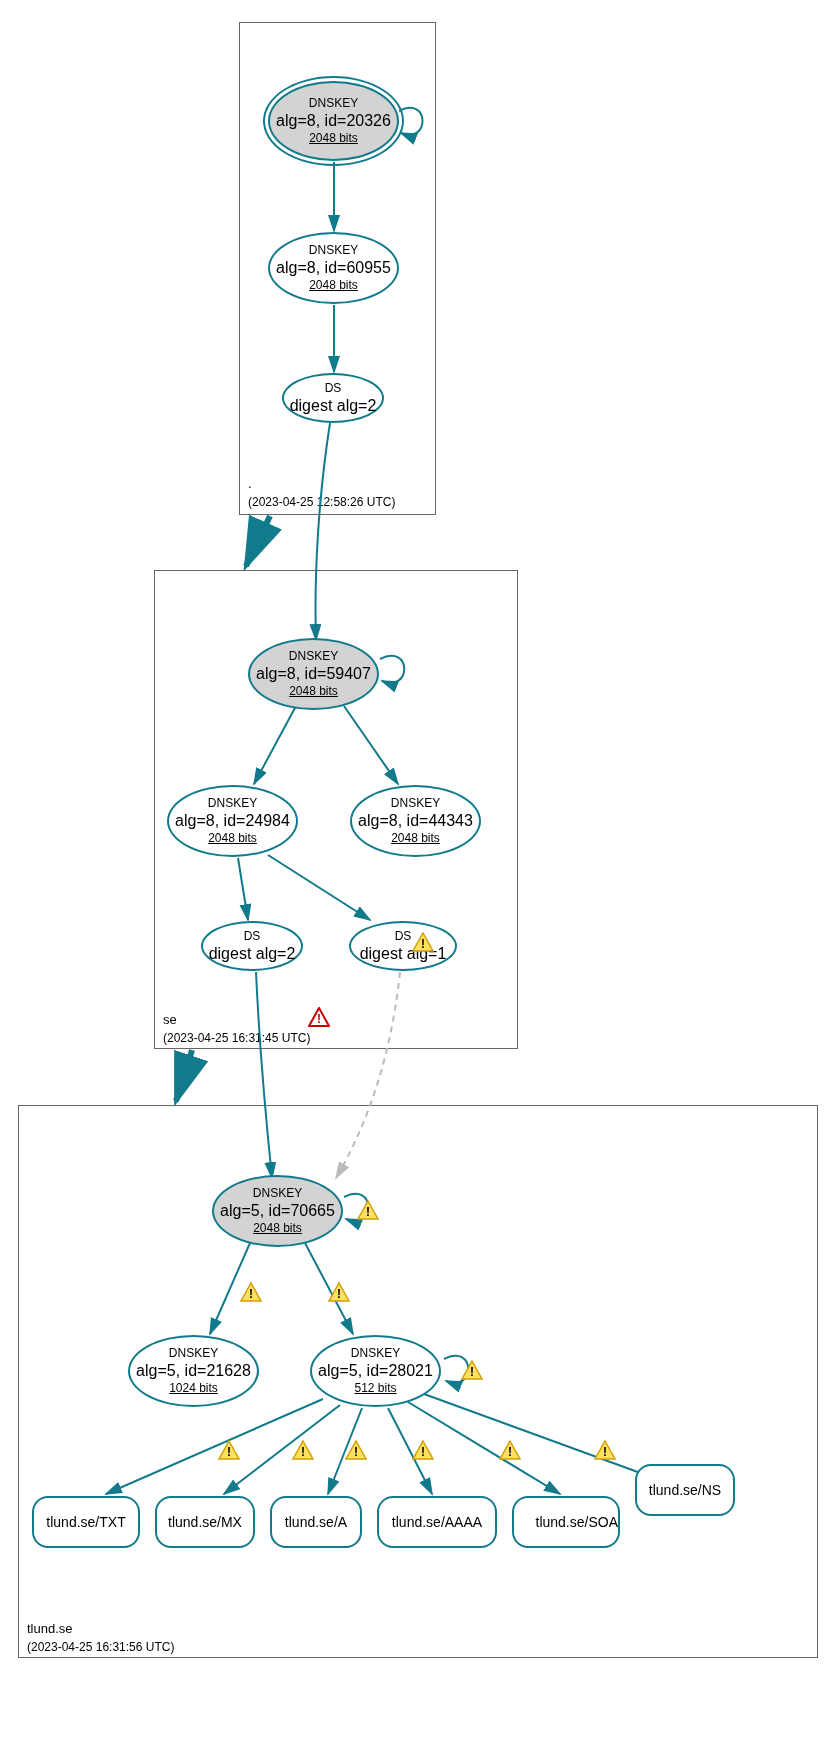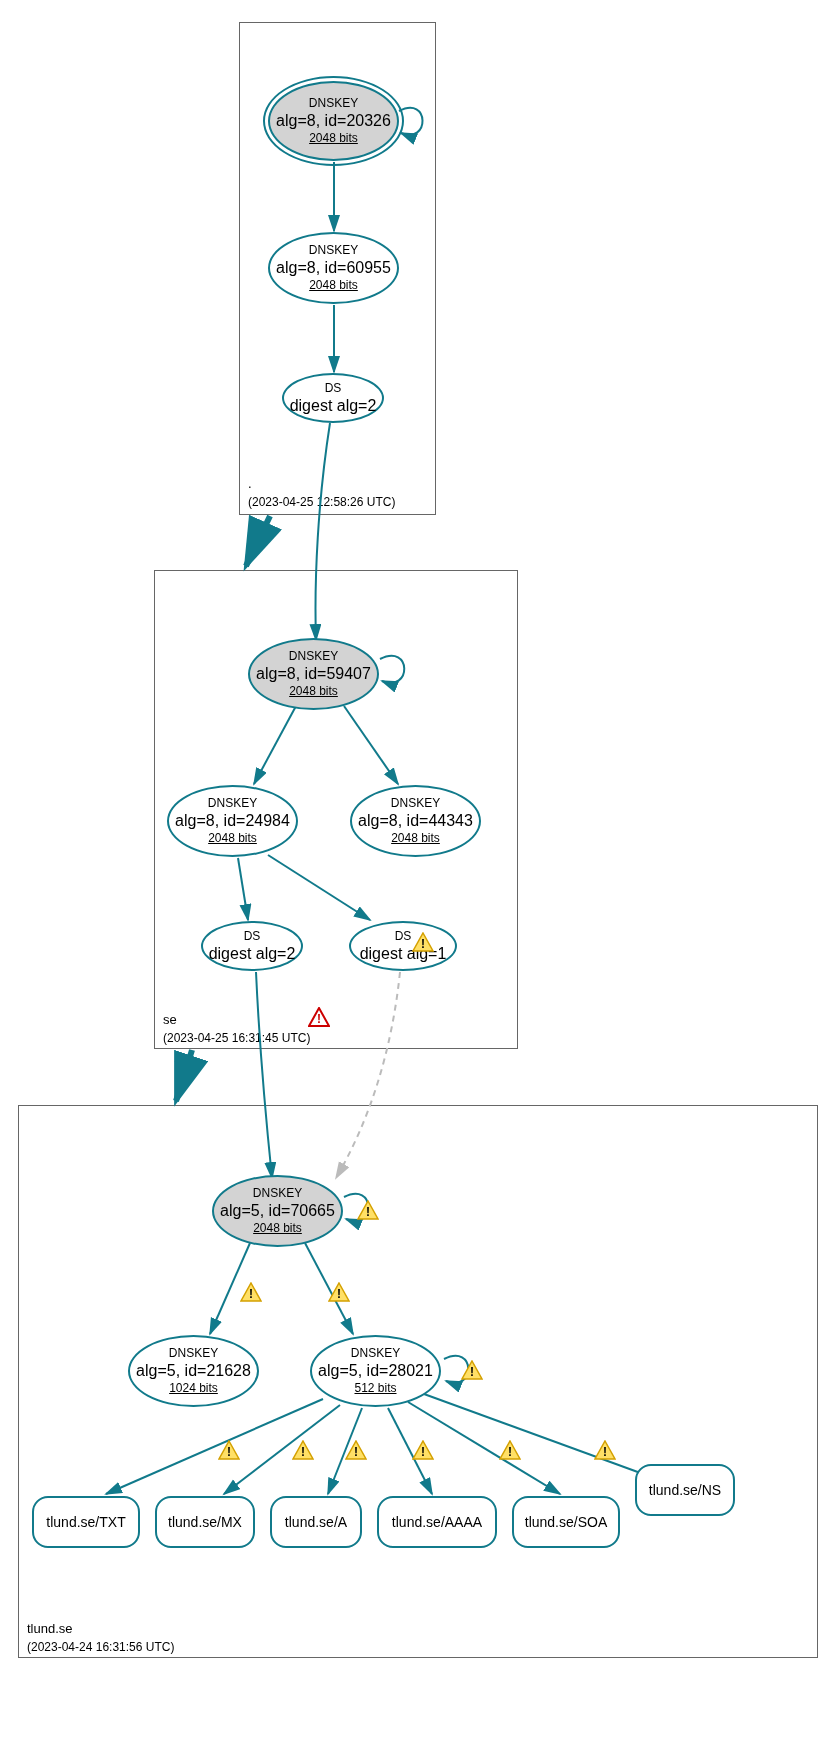--- a/index.html
+++ b/index.html
@@ -93,21 +93,21 @@
 
 <div class="zone-box" style="left:154px; top:570px; width:364px; height:479px;"></div>
 <div class="zone-label" style="left:163px; top:1011px;">
   <span>se</span><br>
   <span class="ts">(2023-04-25 16:31:45 UTC)</span>
 </div>
 
 <div class="zone-box" style="left:18px; top:1105px; width:800px; height:553px;"></div>
 <div class="zone-label" style="left:27px; top:1620px;">
   <span>tlund.se</span><br>
-  <span class="ts">(2023-04-24 16:31:56 UTC)</span>
+  <span class="ts">(2023-04-25 16:31:56 UTC)</span>
 </div>
 
 <svg width="836" height="1746">
   <defs>
     <marker id="arr" markerWidth="10" markerHeight="10" refX="8" refY="3" orient="auto" markerUnits="strokeWidth">
       <path d="M0,0 L0,6 L9,3 z" fill="#117a8b"></path>
     </marker>
     <marker id="arr-grey" markerWidth="10" markerHeight="10" refX="8" refY="3" orient="auto" markerUnits="strokeWidth">
       <path d="M0,0 L0,6 L9,3 z" fill="#bbb"></path>
     </marker>
@@ -226,21 +226,21 @@
 </div>
 <div class="leaf" style="left:155px; top:1496px; width:100px;">
   <span>tlund.se/MX</span>
 </div>
 <div class="leaf" style="left:270px; top:1496px; width:92px;">
   <span>tlund.se/A</span>
 </div>
 <div class="leaf" style="left:377px; top:1496px; width:120px;align-items:center;">
   <span>tlund.se/AAAA</span>
 </div>
-<div class="leaf" style="left:512px; top:1496px; width:108px;">
+<div class="leaf" style="left:512px; top:1496px; width:108px;justify-content:flex-end;">
   <span>tlund.se/SOA</span>
 </div>
 <div class="leaf" style="left:635px; top:1464px; width:100px;">
   <span>tlund.se/NS</span>
 </div>
 
 <div class="warn" style="left:412px; top:932px;">
   <svg width="22" height="20">
       <polygon points="11,1 21,19 1,19" fill="#ffe066" stroke="#d4a000" stroke-width="1.5"></polygon>
       <text x="11" y="16" text-anchor="middle" font-size="12" font-weight="bold" fill="#000">!</text>

